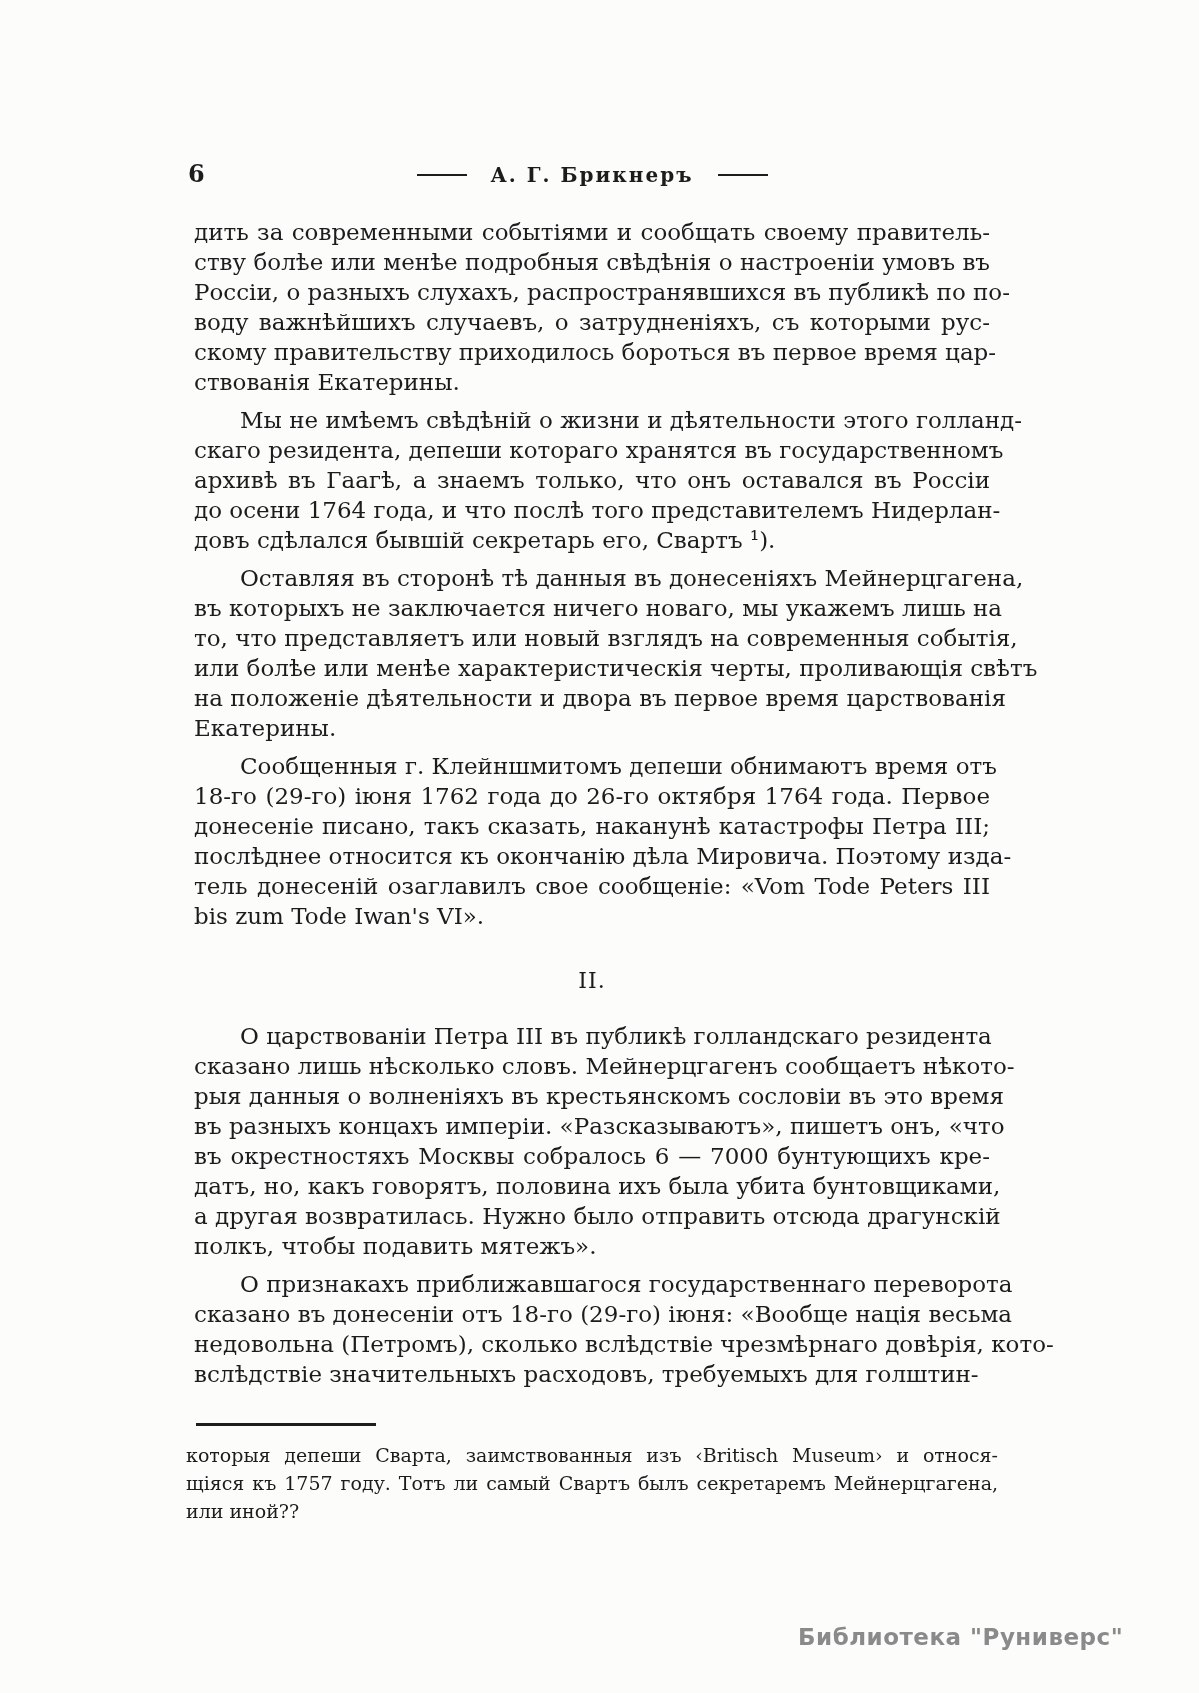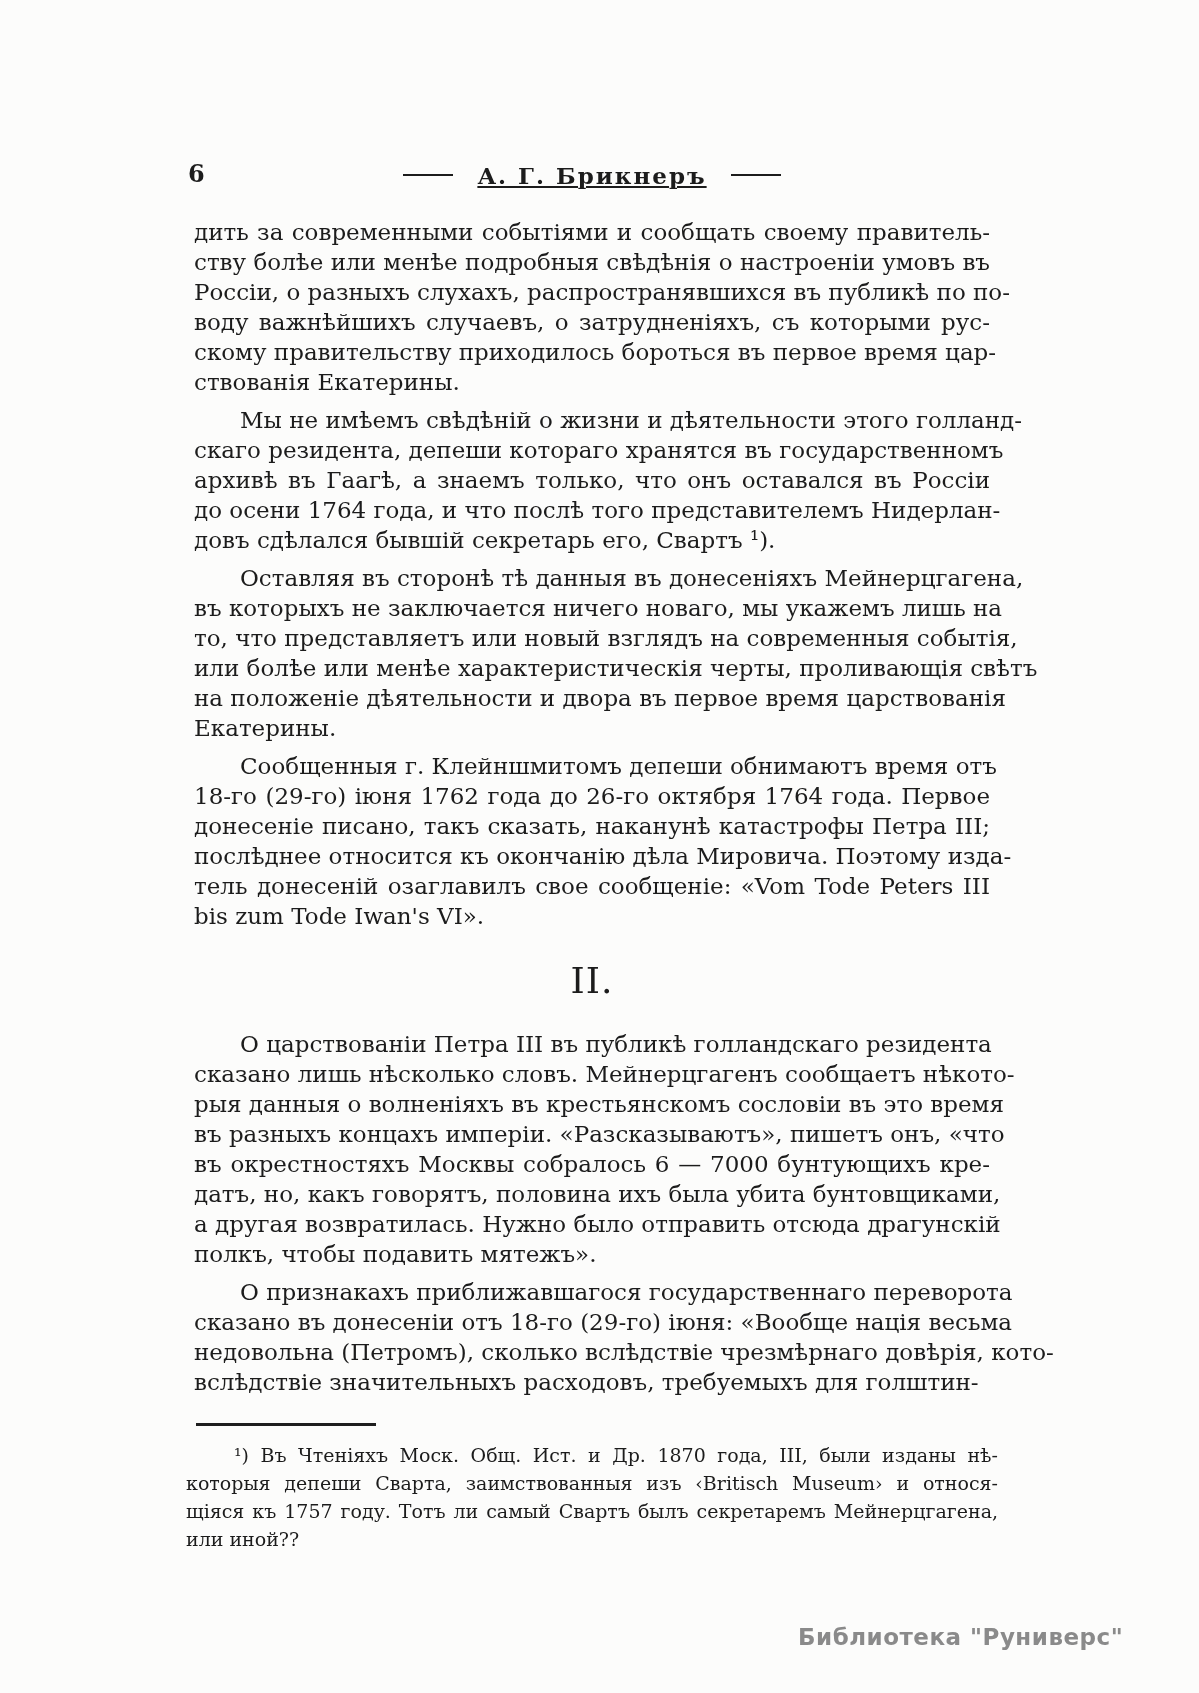--- a/index.html
+++ b/index.html
@@ -43,25 +43,24 @@
     justify-content: center;
     gap: 24px;
   }
   .header-rule {
     display: inline-block;
     width: 50px;
     height: 2px;
     background: #1c1c1c;
   }
   .title-text {
-    font-size: 23px;
+    font-size: 20px;
     font-weight: 700;
     letter-spacing: 2px;
     white-space: nowrap;
-    text-decoration: underline;
   }
 
   
   .text-block {
     position: absolute;
     left: 186px;
     top: 209px;
     width: 812px;
     font-size: 23px;
     line-height: 30px;
@@ -74,24 +73,24 @@
     white-space: nowrap;
   }
   .bl.last {
     text-align-last: left;
     -moz-text-align-last: left;
   }
   .para.indent .bl:first-child { text-indent: 46px; }
 
   .section-heading {
     text-align: center;
-    font-size: 36px;
+    font-size: 22px;
     line-height: 36px;
     margin-top: 32px;
-    margin-bottom: 30px;
+    margin-bottom: 22px;
     letter-spacing: 1px;
   }
 
   
   .footnote-rule {
     position: absolute;
     left: 196px;
     top: 1423px;
     width: 180px;
     height: 3px;
@@ -191,21 +190,20 @@
         <div class="bl">О признакахъ приближавшагося государственнаго переворота</div>
         <div class="bl">сказано въ донесеніи отъ 18-го (29-го) іюня: «Вообще нація весьма</div>
         <div class="bl">недовольна (Петромъ), сколько вслѣдствіе чрезмѣрнаго довѣрія, кото-</div>
         <div class="bl last">вслѣдствіе значительныхъ расходовъ, требуемыхъ для голштин-</div>
       </div>
     </main>
 
   <div class="footnote-rule"></div>
 
   <div class="footnote" id="footnote">
-      <div class="fl first">¹) Въ Чтеніяхъ Моск. Общ. Ист. и Др. 1870 года, III, были изданы нѣ-</div>
       <div class="fl">которыя депеши Сварта, заимствованныя изъ ‹Britisch Museum› и относя-</div>
       <div class="fl">щіяся къ 1757 году. Тотъ ли самый Свартъ былъ секретаремъ Мейнерцгагена,</div>
       <div class="fl last">или иной??</div>
     </div>
 
   <div class="watermark">Библиотека "Руниверс"</div>
 
 </div>
 
 </body></html>

